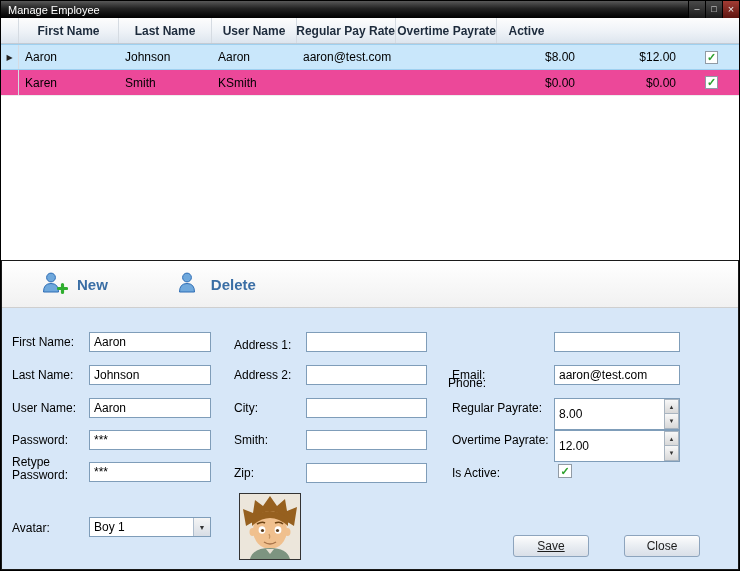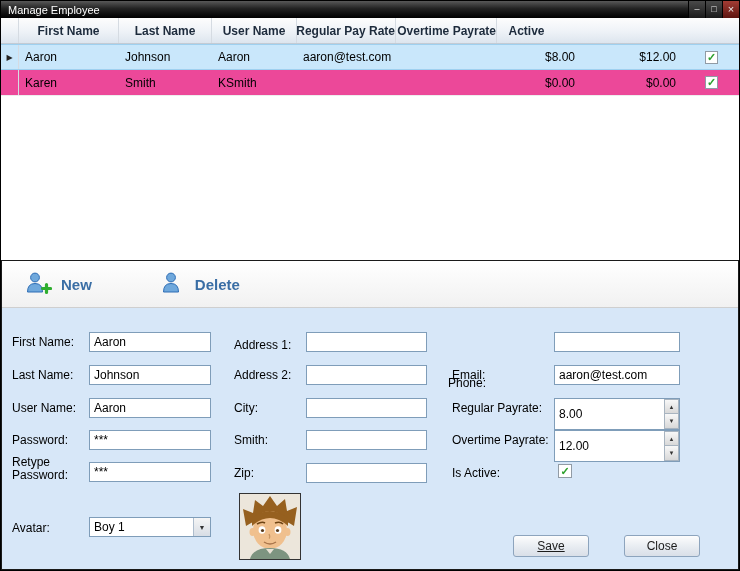--- a/index.html
+++ b/index.html
@@ -63,21 +63,21 @@
   }
   .grid-empty { flex: 1 1 auto; background: #fff; }
   
   .bottom-panel {
     flex: 0 0 310px; height: 310px; border: 1px solid #1a1a1a;
     display: flex; flex-direction: column; background: #d7e7f8;
   }
   .toolbar {
     flex: 0 0 47px; background: linear-gradient(180deg, #ffffff, #f1f1f1);
     border-bottom: 1px solid #cfcfcf;
-    display: flex; align-items: center; padding-left: 16px; text-align: right;
+    display: flex; align-items: center; padding-left: 32px; text-align: right;
   }
   .tool-btn {
     display: flex; align-items: center; gap: 9px;
     color: #3a6ea5; font-size: 15px; font-weight: bold; padding: 4px 8px; cursor: default;
   }
   .tool-btn + .tool-btn { margin-left: 52px; }
   
   .form { flex: 1 1 auto; position: relative; font-size: 12px; color: #000; }
   .lbl { position: absolute; white-space: nowrap; }
   .lbl.wrap { white-space: normal; width: 56px; line-height: 13px; }

